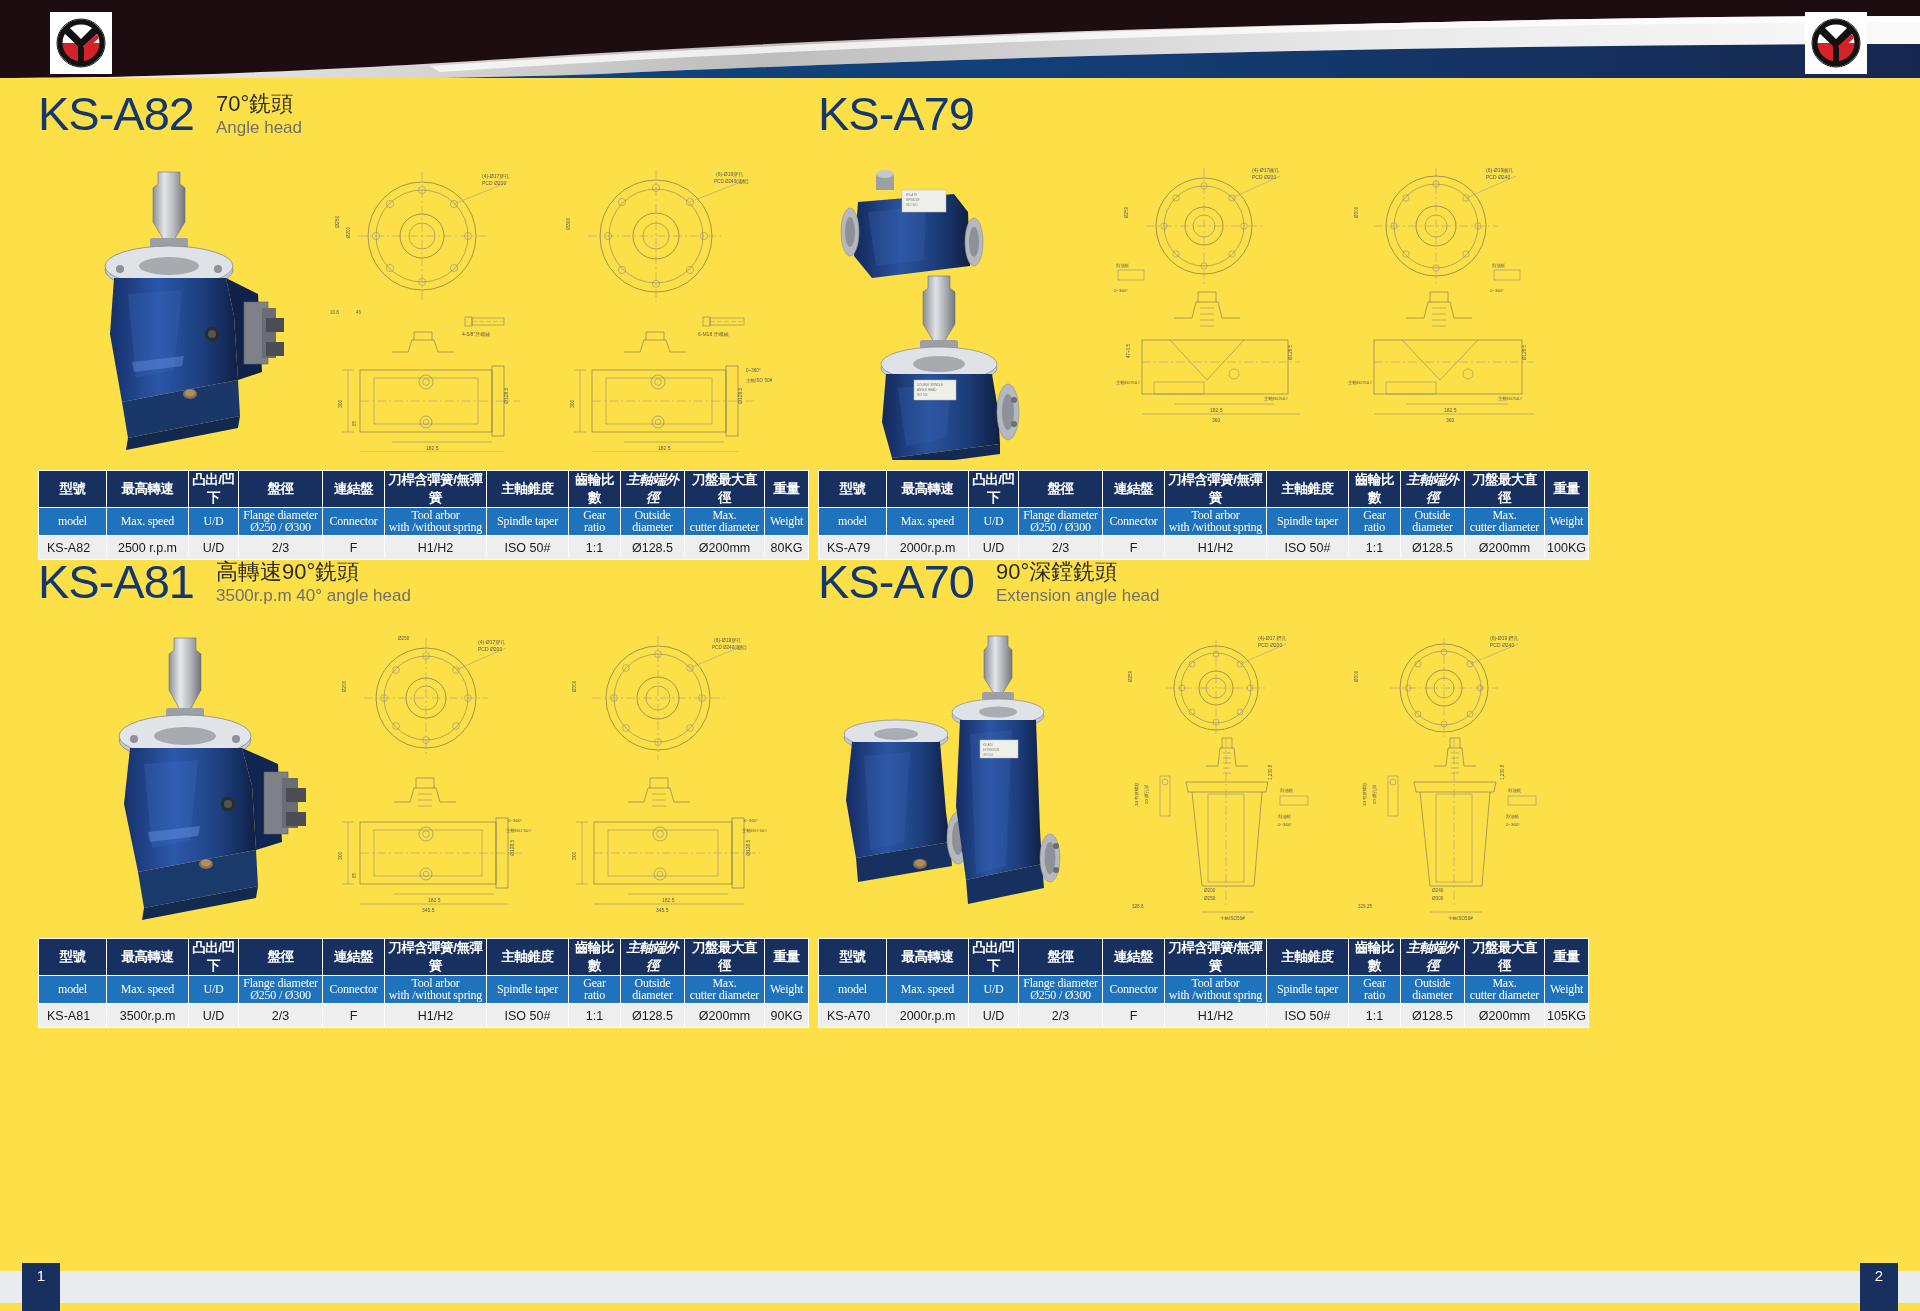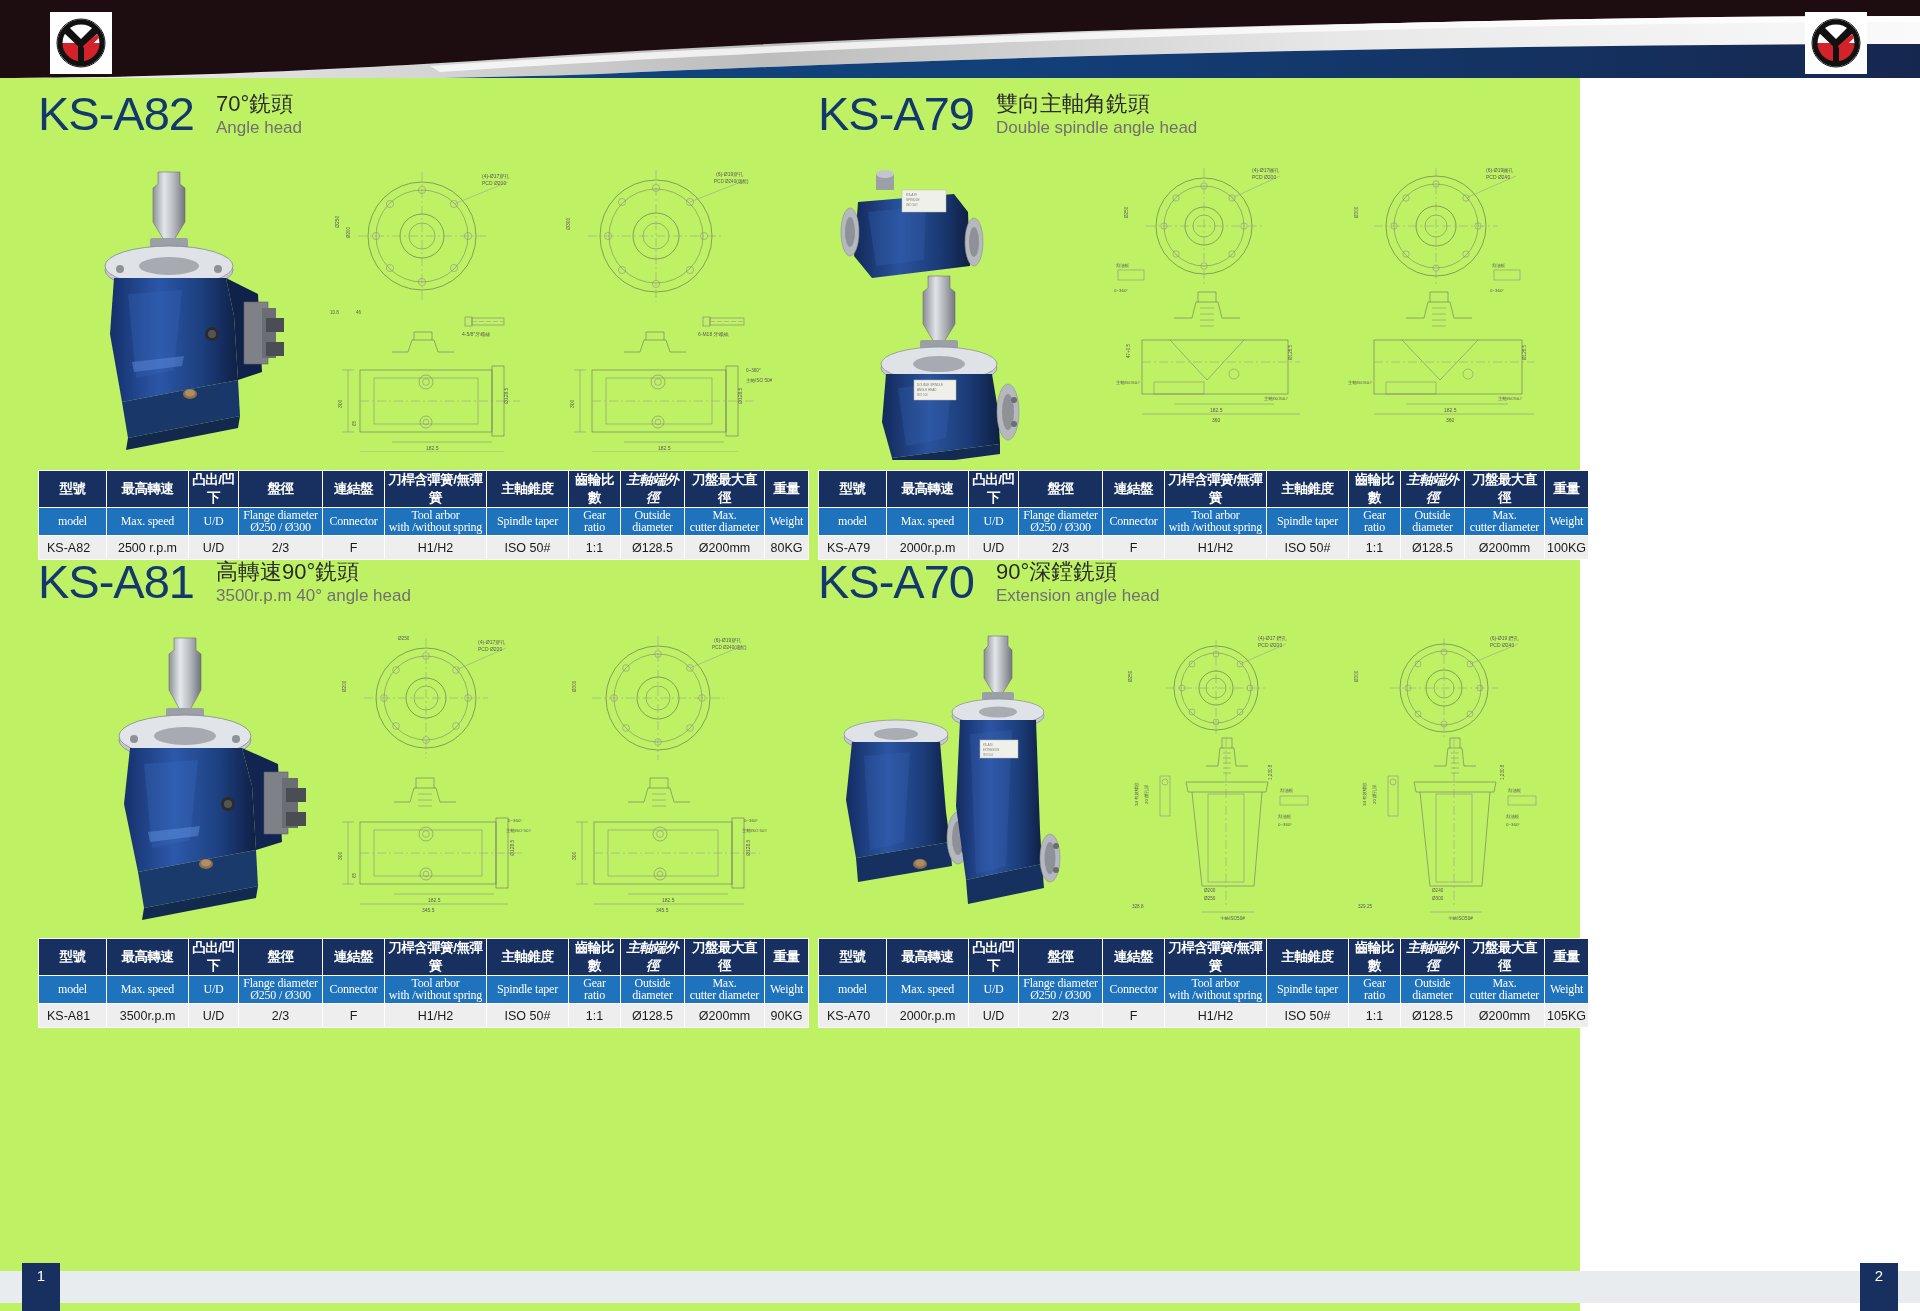--- a/index.html
+++ b/index.html
@@ -1,21 +1,21 @@
 <!DOCTYPE html>
 <html><head>
 <meta charset="utf-8">
 <style>
   * { box-sizing: border-box; margin: 0; padding: 0; }
   html, body {
     width: 1920px; height: 1311px;
     font-family: "Liberation Sans", "DejaVu Sans", sans-serif;
     background: #ffffff; overflow: hidden;
   }
-  .page { position: relative; width: 1580px; height: 1311px; background: #bef264; }
+  .page { position: relative; width: 1920px; height: 1311px; background: #fde047; }
 
   
   .header { position: absolute; left: 0; top: 0; width: 1920px; height: 78px; overflow: hidden; }
   .header svg { display: block; }
   .logo-box {
     position: absolute; width: 62px; height: 62px; background: #ffffff;
     display: flex; align-items: center; justify-content: center;
   }
   .logo-left { left: 50px; top: 12px; }
   .logo-right { left: 1805px; top: 12px; }
@@ -352,24 +352,20 @@
           <td>Ø200mm</td>
           <td>80KG</td>
         </tr>
       </tbody>
     </table>
   </div>
 
   <div class="product p-tr">
     <div class="title-row">
       <div class="model-name">KS-A79</div>
-      <div class="title-texts">
-        <div class="title-cn">雙向主軸角銑頭</div>
-        <div class="title-en">Double spindle angle head</div>
-      </div>
     </div>
 
     <div class="visual">
       <div class="photo" style="left:10px; top:4px;">
         <svg width="230" height="300" viewBox="0 0 230 300">
           <defs>
             <linearGradient id="blue79" x1="0" y1="0" x2="1" y2="0">
               <stop offset="0%" stop-color="#13295a"></stop>
                 <stop offset="40%" stop-color="#2a539e"></stop>
               <stop offset="75%" stop-color="#1a3a74"></stop>

